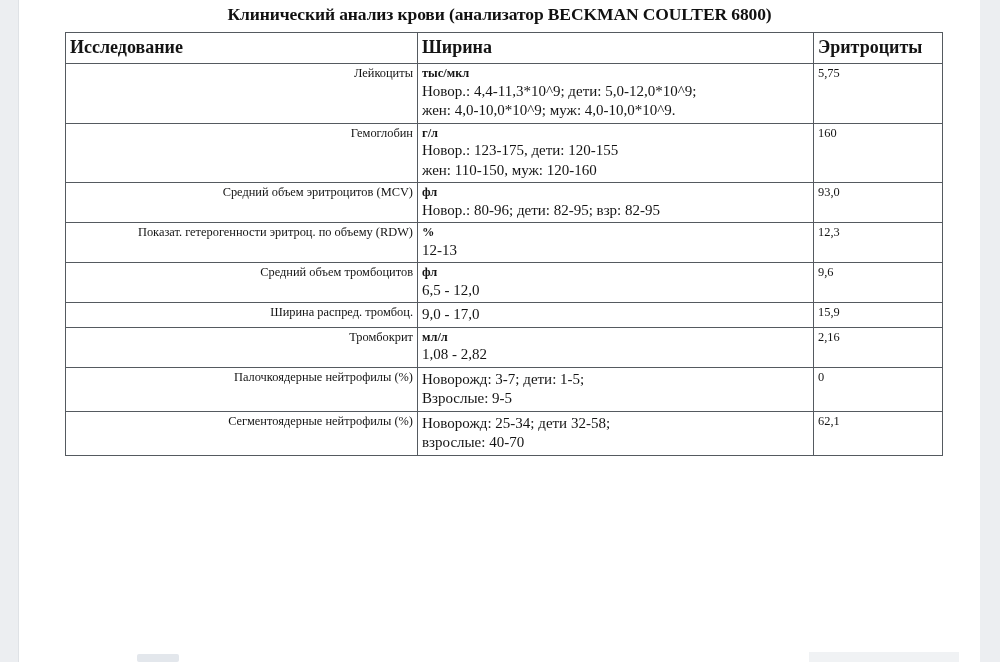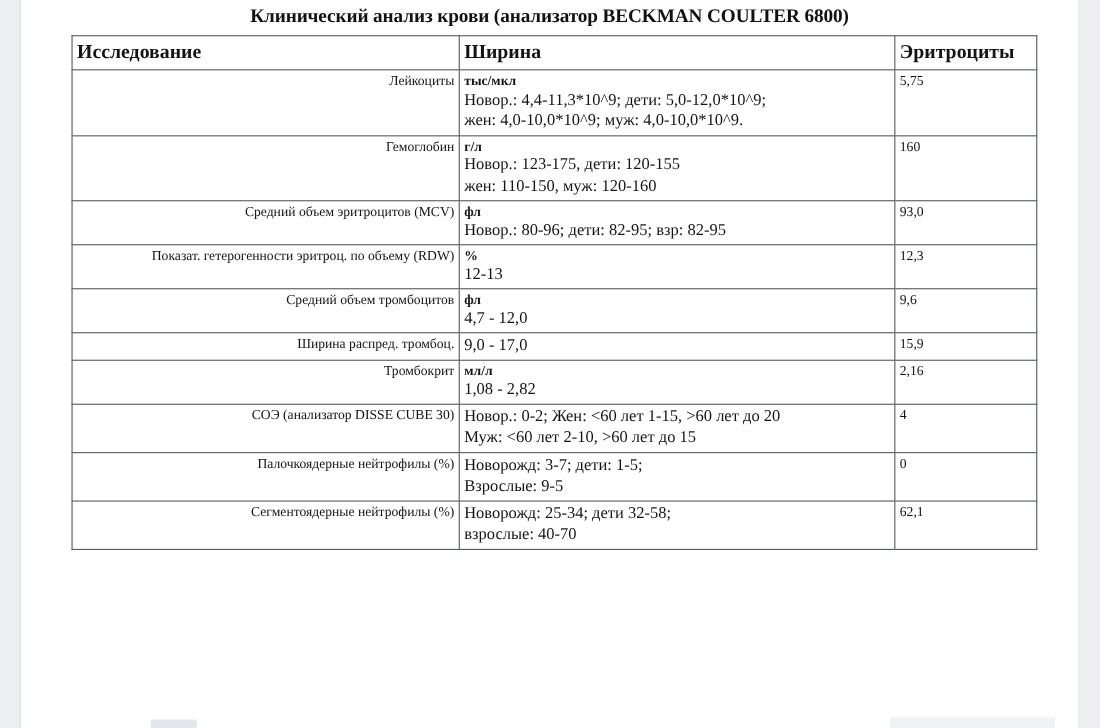--- a/index.html
+++ b/index.html
@@ -190,46 +190,38 @@
             <td class="norm">
               <span class="norm-unit">%</span>
               <span class="norm-line">12-13</span>
             </td>
             <td class="result">12,3</td>
           </tr>
           <tr>
             <td class="study">Средний объем тромбоцитов</td>
             <td class="norm">
               <span class="norm-unit">фл</span>
-              <span class="norm-line">4,7 - 12,0</span>
+              <span class="norm-line">6,5 - 12,0</span>
             </td>
             <td class="result">9,6</td>
           </tr>
           <tr>
             <td class="study">Ширина распред. тромбоц.</td>
             <td class="norm">
               <span class="norm-line">9,0 - 17,0</span>
             </td>
             <td class="result">15,9</td>
           </tr>
           <tr>
             <td class="study">Тромбокрит</td>
             <td class="norm">
               <span class="norm-unit">мл/л</span>
               <span class="norm-line">1,08 - 2,82</span>
             </td>
             <td class="result">2,16</td>
-          </tr>
-          <tr>
-            <td class="study">СОЭ (анализатор DISSE CUBE 30)</td>
-            <td class="norm">
-              <span class="norm-line">Новор.: 0-2; Жен: &lt;60 лет 1-15, &gt;60 лет до 20</span>
-              <span class="norm-line">Муж: &lt;60 лет 2-10, &gt;60 лет до 15</span>
-            </td>
-            <td class="result">4</td>
           </tr>
           <tr>
             <td class="study">Палочкоядерные нейтрофилы (%)</td>
             <td class="norm">
               <span class="norm-line">Новорожд: 3-7; дети: 1-5;</span>
               <span class="norm-line">Взрослые: 9-5</span>
             </td>
             <td class="result">0</td>
           </tr>
           <tr>

